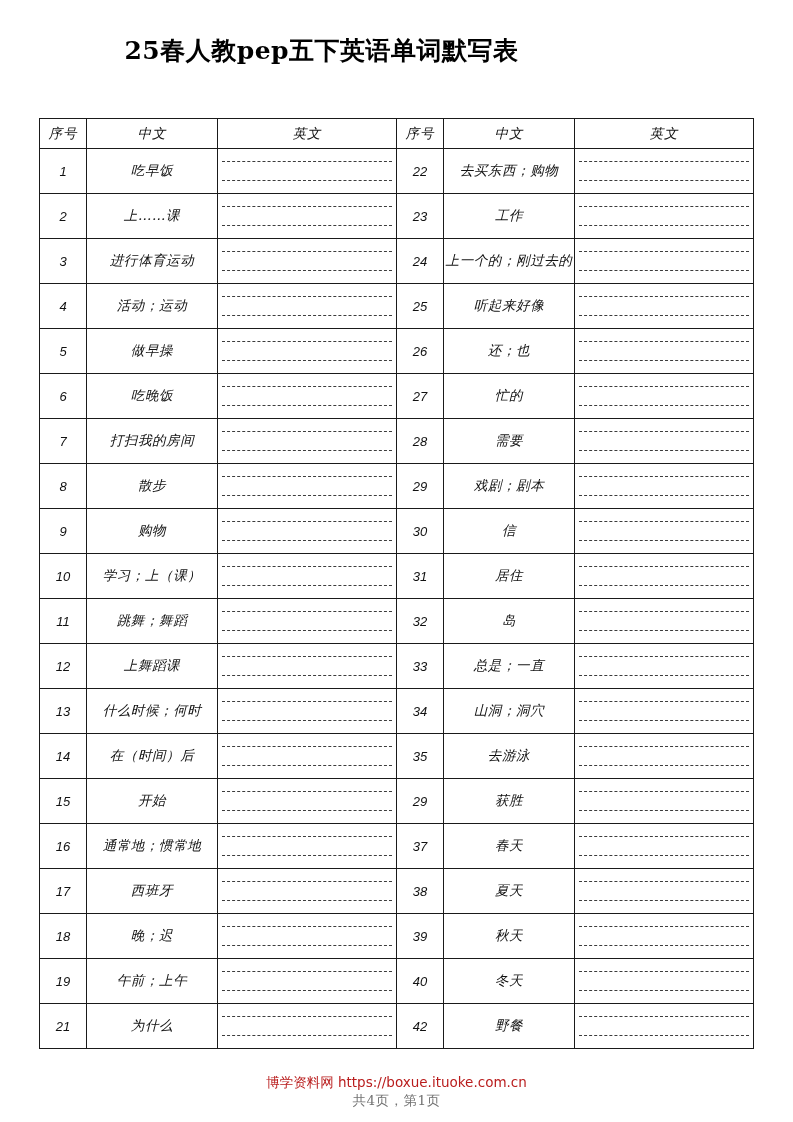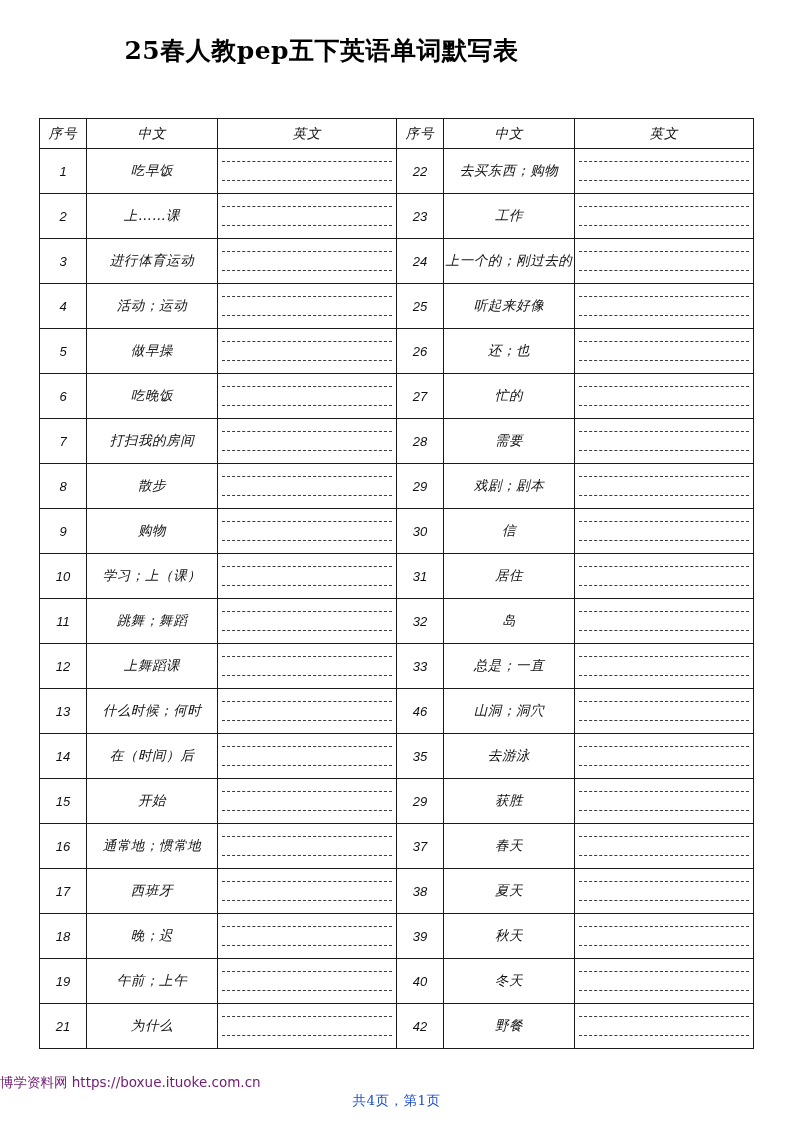--- a/index.html
+++ b/index.html
@@ -99,34 +99,35 @@
     border-top: 1.4px dashed #3c3c3c;
   }
   .guide-line.top { top: 0; }
   .guide-line.bottom { bottom: 0; }
   
   .watermark {
     position: absolute;
     top: 1074px;
     left: 0;
     width: 793px;
+    text-align: center;
     font-family: "DejaVu Sans", "Liberation Sans", sans-serif;
     font-size: 13.5px;
-    color: #701a75;
+    color: #b91c1c;
     white-space: nowrap;
   }
   .pagenum {
     position: absolute;
     top: 1092px;
     left: 0;
     width: 793px;
     text-align: center;
     font-family: "DejaVu Serif", "Liberation Serif", serif;
     font-size: 13.5px;
-    color: #1d4ed8;
+    color: #737373;
     letter-spacing: 0.5px;
     white-space: nowrap;
   }
 </style>
 </head>
 <body>
 
 <div class="page">
 
   <div class="title">25春人教pep五下英语单词默写表</div>
@@ -369,21 +370,21 @@
         </tr>
         <tr>
           <td class="cell-no">13</td>
           <td class="cell-cn">什么时候；何时</td>
           <td class="cell-en">
             <div class="guide-wrap">
               <div class="guide-line top"></div>
               <div class="guide-line bottom"></div>
             </div>
           </td>
-          <td class="cell-no">46</td>
+          <td class="cell-no">34</td>
           <td class="cell-cn">山洞；洞穴</td>
           <td class="cell-en">
             <div class="guide-wrap">
               <div class="guide-line top"></div>
               <div class="guide-line bottom"></div>
             </div>
           </td>
         </tr>
         <tr>
           <td class="cell-no">14</td>

